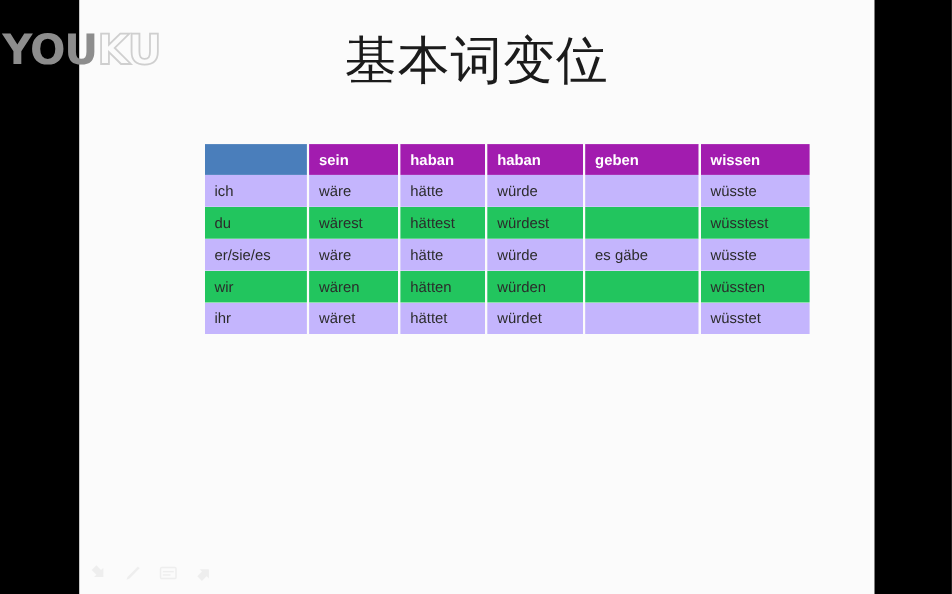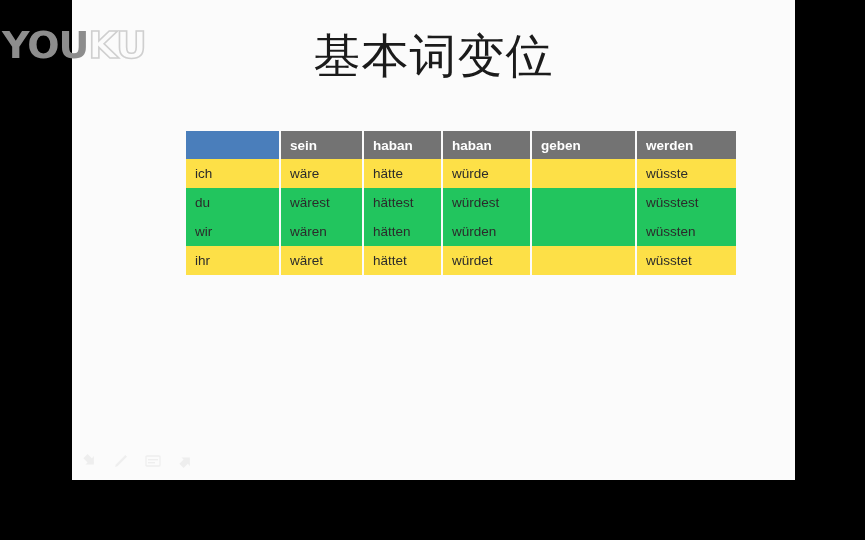--- a/index.html
+++ b/index.html
@@ -29,21 +29,21 @@
   .bar-right {
     position: absolute;
     left: 795px; top: 0;
     width: 70px; height: 540px;
     background: #000000;
   }
   
   #slide {
     position: absolute;
     left: 72px; top: 0;
-    width: 723px; height: 480px;
+    width: 723px; height: 540px;
     background: #fbfbfb;
   }
   #slide-title {
     position: absolute;
     left: 0; top: 28px;
     width: 723px;
     text-align: center;
     font-family: "Liberation Serif", "DejaVu Serif", serif;
     font-size: 47px;
     line-height: 56px;
@@ -67,29 +67,29 @@
     text-align: left;
     font-weight: 400;
     height: 29px;
     vertical-align: middle;
     border-right: 2px solid #fbfbfb;
     overflow: hidden;
     white-space: nowrap;
   }
   #conj-table tr > *:last-child { border-right: none; }
   #conj-table thead th {
-    background: #737373;
+    background: #a21caf;
     color: #ffffff;
     font-weight: 700;
     height: 28px;
     font-size: 13.5px;
     border-right: 2px solid #fbfbfb;
   }
   #conj-table thead th.corner { background: #4a7ebb; }
-  #conj-table tbody tr.odd td  { background: #fde047; }
+  #conj-table tbody tr.odd td  { background: #c4b5fd; }
   #conj-table tbody tr.even td { background: #22c55e; }
   
   .c0 { width: 84px; }
   .c1 { width: 72px; }
   .c2 { width: 68px; }
   .c3 { width: 78px; }
   .c4 { width: 94px; }
   .c5 { width: 90px; }
 
   
@@ -140,40 +140,48 @@
     <div id="slide-title">基本词变位</div>
 
     <table id="conj-table">
       <thead>
         <tr>
           <th class="corner c0"></th>
           <th class="c1">sein</th>
           <th class="c2">haban</th>
           <th class="c3">haban</th>
           <th class="c4">geben</th>
-          <th class="c5">werden</th>
+          <th class="c5">wissen</th>
         </tr>
       </thead>
       <tbody>
         <tr class="odd">
           <td class="c0">ich</td>
           <td class="c1">wäre</td>
           <td class="c2">hätte</td>
           <td class="c3">würde</td>
           <td class="c4"></td>
           <td class="c5">wüsste</td>
         </tr>
         <tr class="even">
           <td class="c0">du</td>
           <td class="c1">wärest</td>
           <td class="c2">hättest</td>
           <td class="c3">würdest</td>
           <td class="c4"></td>
           <td class="c5">wüsstest</td>
         </tr>
+        <tr class="odd">
+          <td class="c0">er/sie/es</td>
+          <td class="c1">wäre</td>
+          <td class="c2">hätte</td>
+          <td class="c3">würde</td>
+          <td class="c4">es gäbe</td>
+          <td class="c5">wüsste</td>
+        </tr>
         <tr class="even">
           <td class="c0">wir</td>
           <td class="c1">wären</td>
           <td class="c2">hätten</td>
           <td class="c3">würden</td>
           <td class="c4"></td>
           <td class="c5">wüssten</td>
         </tr>
         <tr class="odd">
           <td class="c0">ihr</td>

